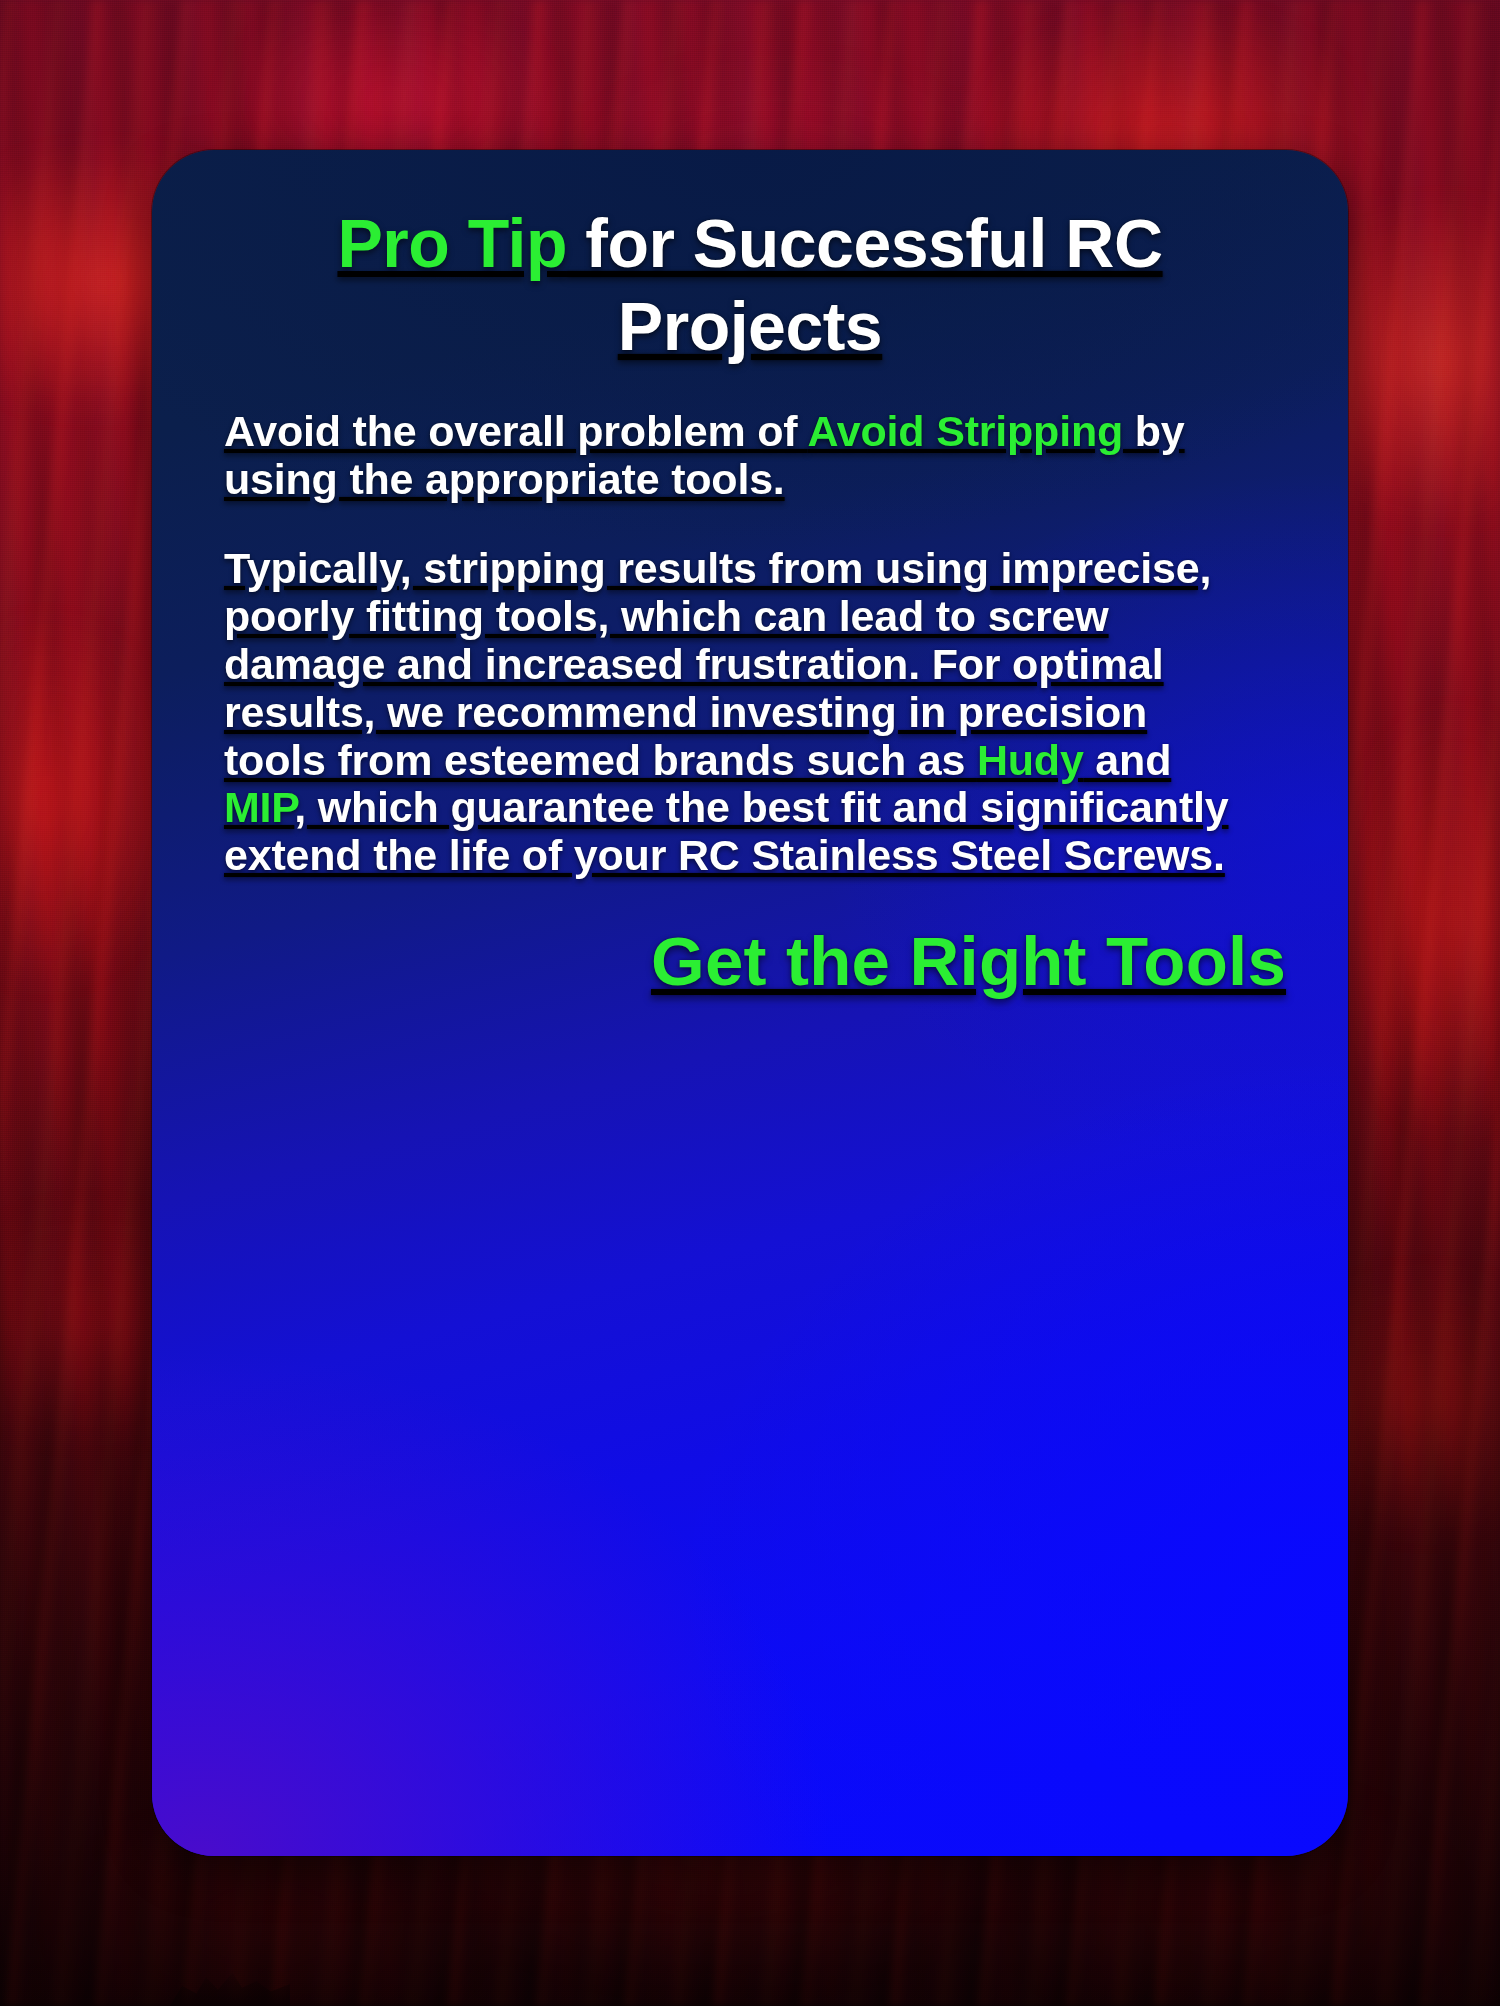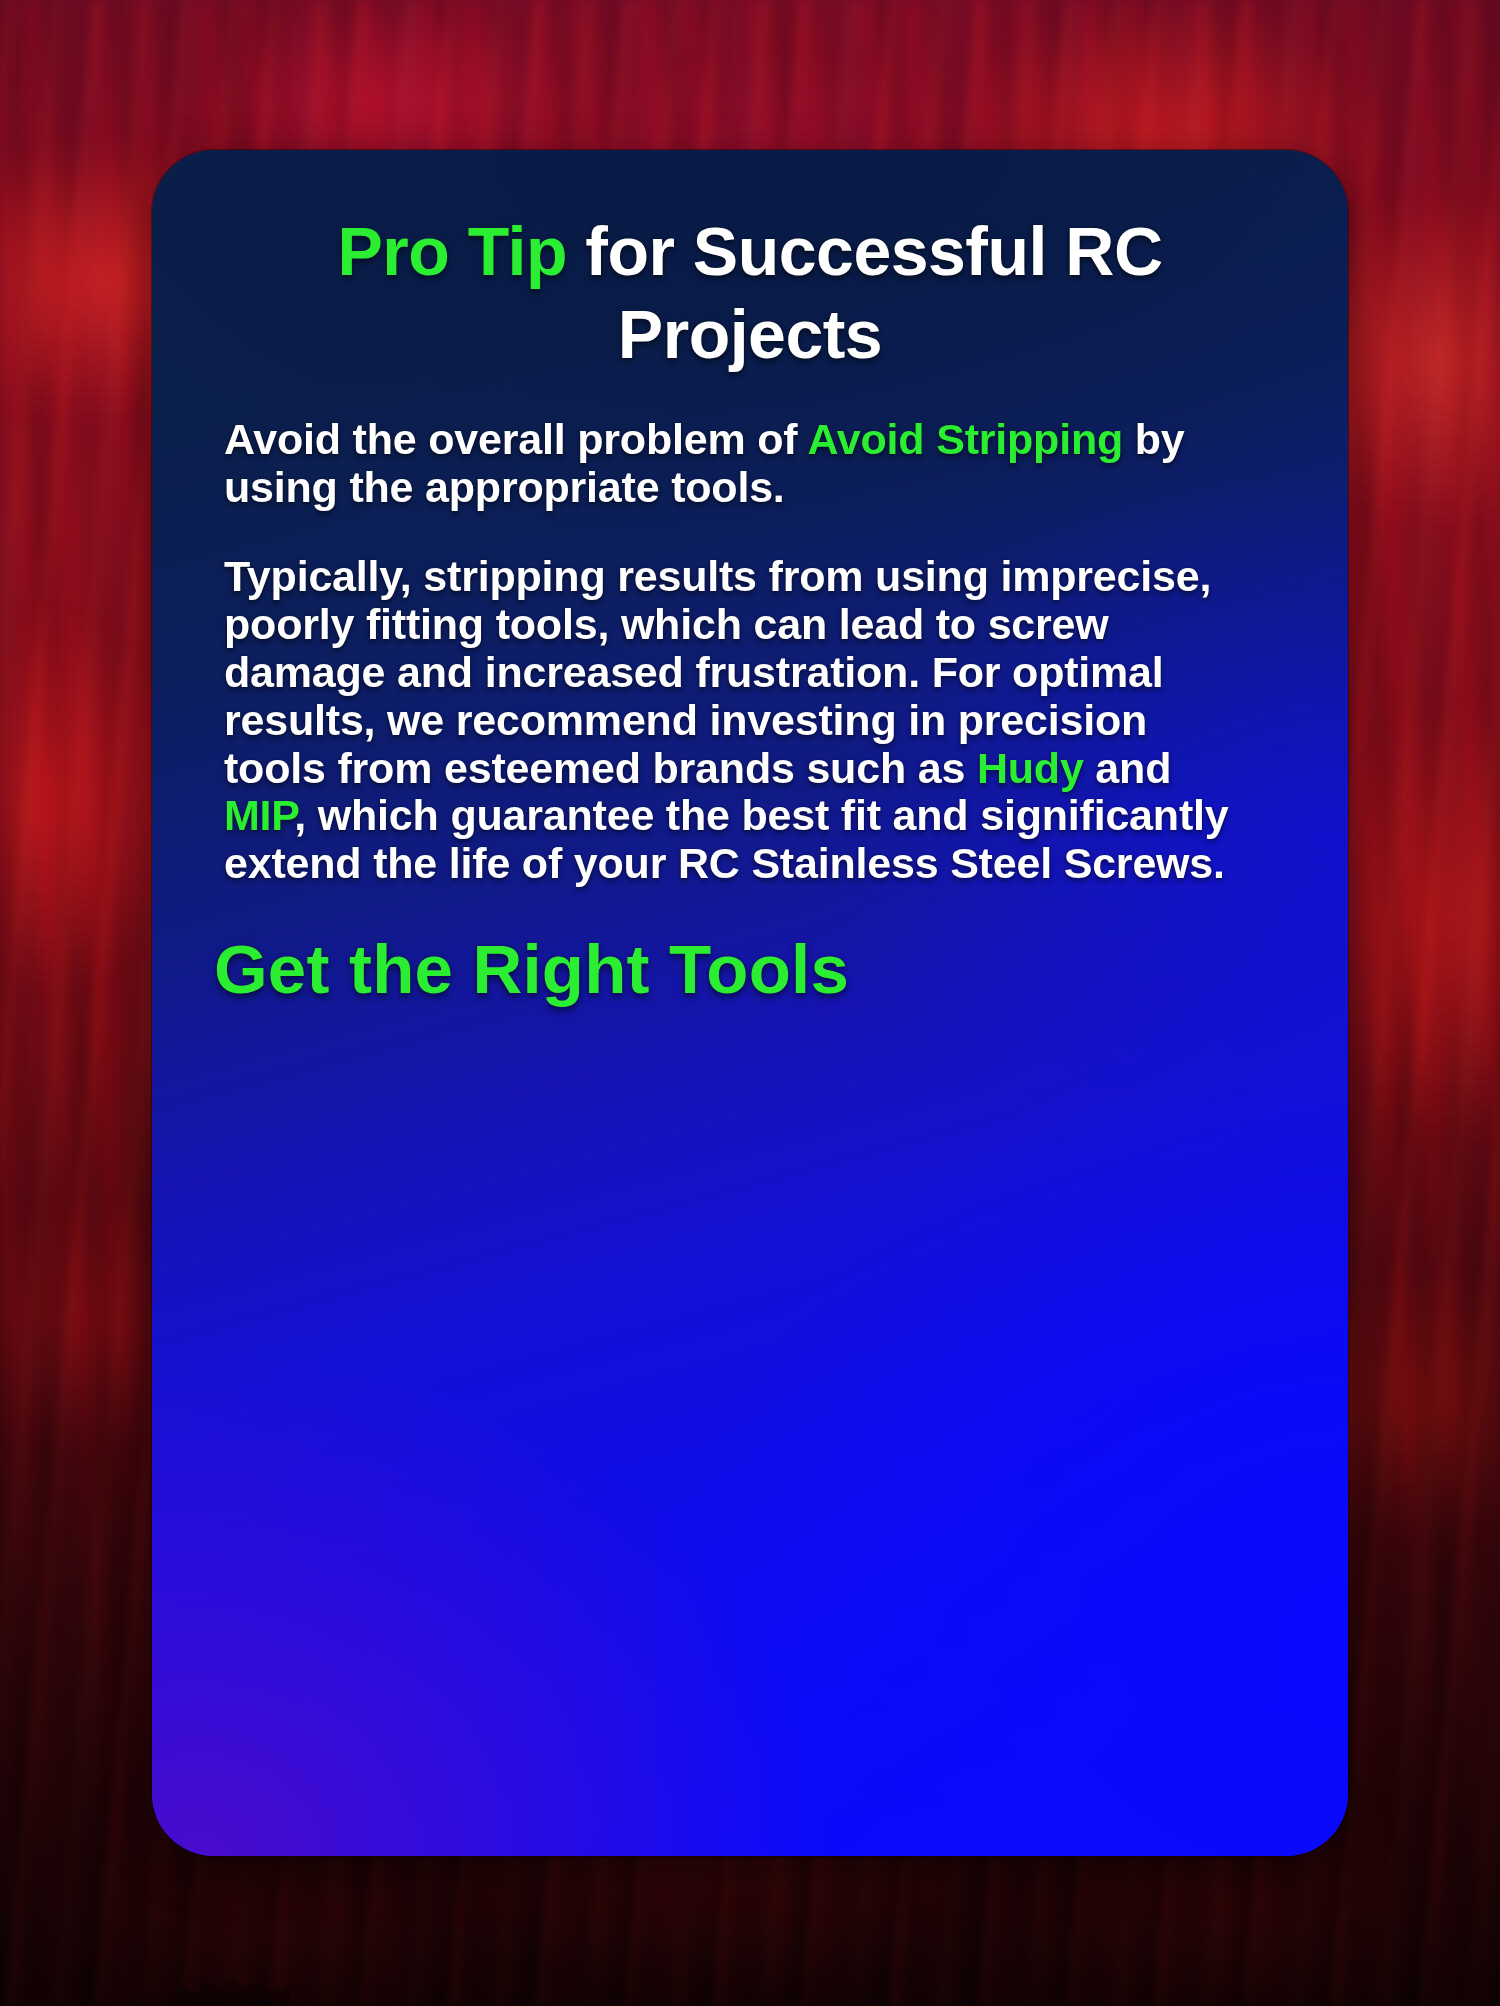--- a/index.html
+++ b/index.html
@@ -147,23 +147,24 @@
     position:absolute; inset:0;
     background:
       radial-gradient(ellipse 900px 720px at 4% 100%,  rgba(78,12,200,.92), rgba(78,12,200,0) 70%),
       radial-gradient(ellipse 1000px 820px at 100% 86%, rgba(8,8,255,.92), rgba(8,8,255,0) 68%),
       radial-gradient(ellipse 1100px 560px at 50% 0%,  rgba(8,26,70,.98), rgba(8,26,70,0) 72%),
       radial-gradient(ellipse 700px 500px at 98% 40%,  rgba(12,14,235,.50), rgba(12,14,235,0) 72%);
   }
 
   .card-inner {
     position:absolute; inset:0;
-    padding:12px 62px;
+    padding:4px 62px;
     display:flex;
     flex-direction:column;
+    text-decoration:underline;
   }
 
   
   .headline {
     margin-top:48px;
     text-align:center;
     color:#ffffff;
     font-size:68px;
     font-weight:700;
     line-height:1.22;
@@ -187,21 +188,21 @@
     letter-spacing:-0.2px;
     font-stretch:condensed;
     text-shadow:0 3px 5px rgba(0,0,0,.48), 0 0 2px rgba(0,0,0,.4);
     margin-bottom:41px;
   }
   .para:last-child { margin-bottom:0; }
   .para .accent { color:#2bee33; }
 
   .cta {
     margin-top:44px;
-    text-align:left;
+    text-align:right;
     color:#2bee33;
     font-size:69px;
     font-weight:700;
     line-height:1.1;
     letter-spacing:0.2px;
     font-stretch:condensed;
     text-shadow:0 4px 7px rgba(0,0,0,.50), 0 0 3px rgba(0,0,0,.4);
   }
 </style>
 </head>

